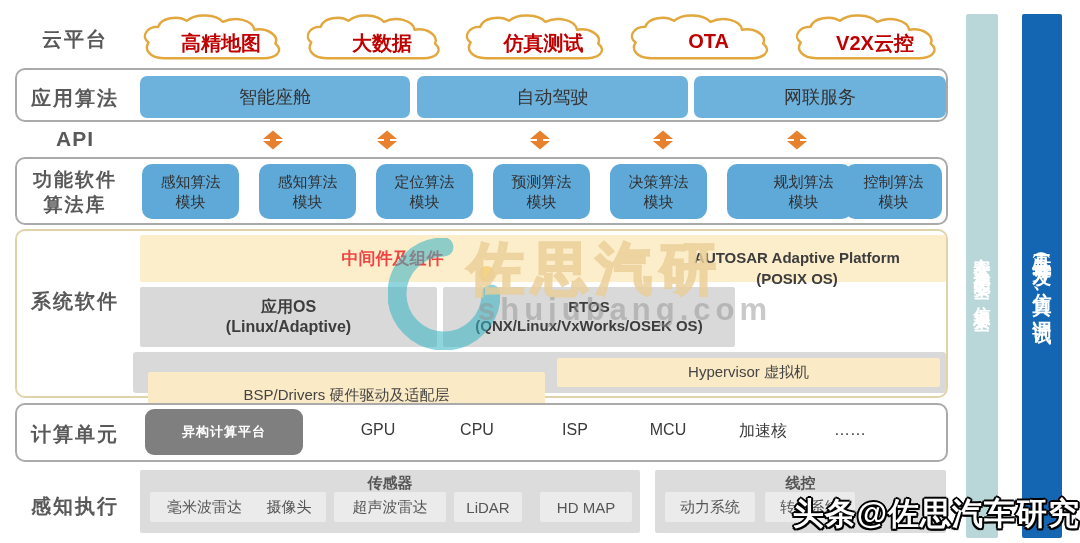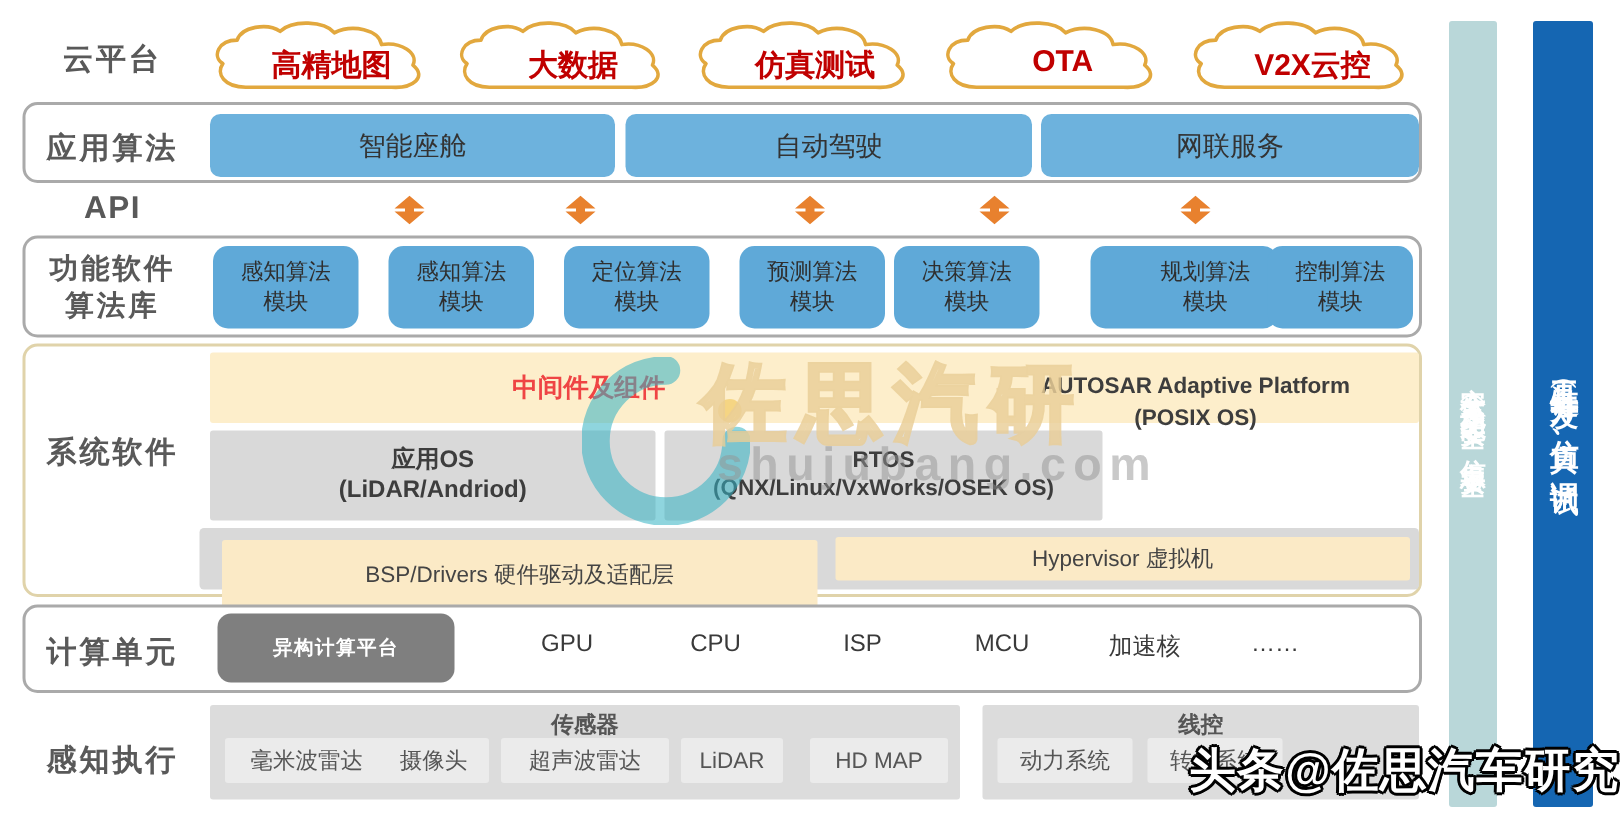--- a/index.html
+++ b/index.html
@@ -144,39 +144,39 @@
   <div class="row-label ml" style="top:168px;font-size:19px;line-height:1.3;">功能软件
 算法库</div>
   <div class="module-box ml" style="left:142px;">感知算法
 模块</div>
   <div class="module-box ml" style="left:259px;">感知算法
 模块</div>
   <div class="module-box ml" style="left:376px;">定位算法
 模块</div>
   <div class="module-box ml" style="left:493px;">预测算法
 模块</div>
-  <div class="module-box ml" style="left:596px;">决策算法
+  <div class="module-box ml" style="left:610px;border-radius:11px;">决策算法
 模块</div>
   <div class="module-box ml" style="left:727px;padding-left:28px;">规划算法
 模块</div>
   <div class="module-box ml" style="left:845px;">控制算法
 模块</div>
 
   <div class="sec-box" style="top:229px;height:169px;border-color:#e0d3aa;"></div>
   <div class="row-label" style="top:288px;">系统软件</div>
   <div class="abs cream" style="left:140px;top:235px;width:806px;height:47px;border-radius:2px;"></div>
   <div class="abs" style="left:140px;top:235px;width:505px;height:47px;display:flex;align-items:center;justify-content:center;font-weight:bold;color:#ef4444;font-size:17px;">中间件及组件</div>
   <div class="abs ml" style="left:648px;top:235px;width:298px;height:47px;display:flex;align-items:center;justify-content:center;text-align:center;font-weight:bold;color:#3d3d3d;font-size:15px;line-height:1.35;margin-top:10px;">AUTOSAR Adaptive Platform
 (POSIX OS)</div>
   <div class="gray-box ml" style="left:140px;top:287px;width:297px;height:60px;font-size:16px;">应用OS
-(LiDAR/Andriod)</div>
+(Linux/Adaptive)</div>
   <div class="gray-box ml" style="left:443px;top:287px;width:292px;height:60px;font-size:15px;">RTOS
 (QNX/Linux/VxWorks/OSEK OS)</div>
   <div class="abs" style="left:133px;top:352px;width:813px;height:41px;background:#d9d9d9;border-radius:3px;"></div>
-  <div class="cream-chip" style="left:148px;top:360px;width:397px;height:47px;">BSP/Drivers 硬件驱动及适配层</div>
+  <div class="cream-chip" style="left:148px;top:372px;width:397px;height:47px;">BSP/Drivers 硬件驱动及适配层</div>
   <div class="cream-chip" style="left:557px;top:358px;width:383px;height:29px;">Hypervisor 虚拟机</div>
 
   <div class="sec-box" style="top:403px;height:59px;"></div>
   <div class="row-label" style="top:421px;">计算单元</div>
   <div class="abs" style="left:145px;top:409px;width:158px;height:46px;background:#7f7f7f;border-radius:9px;display:flex;align-items:center;justify-content:center;color:#fff;font-weight:bold;font-size:13px;letter-spacing:1px;">异构计算平台</div>
   <div class="unit-label" style="left:378px;">GPU</div>
   <div class="unit-label" style="left:477px;">CPU</div>
   <div class="unit-label" style="left:575px;">ISP</div>
   <div class="unit-label" style="left:668px;">MCU</div>
   <div class="unit-label" style="left:763px;">加速核</div>

